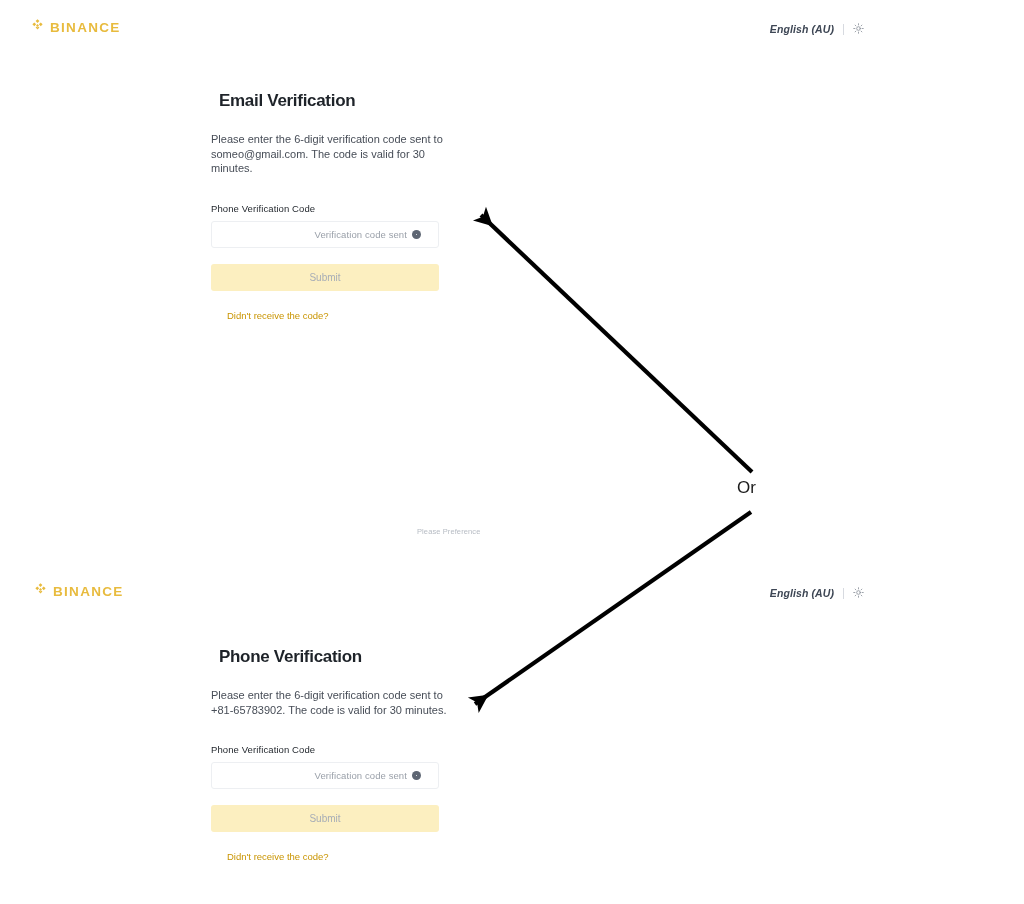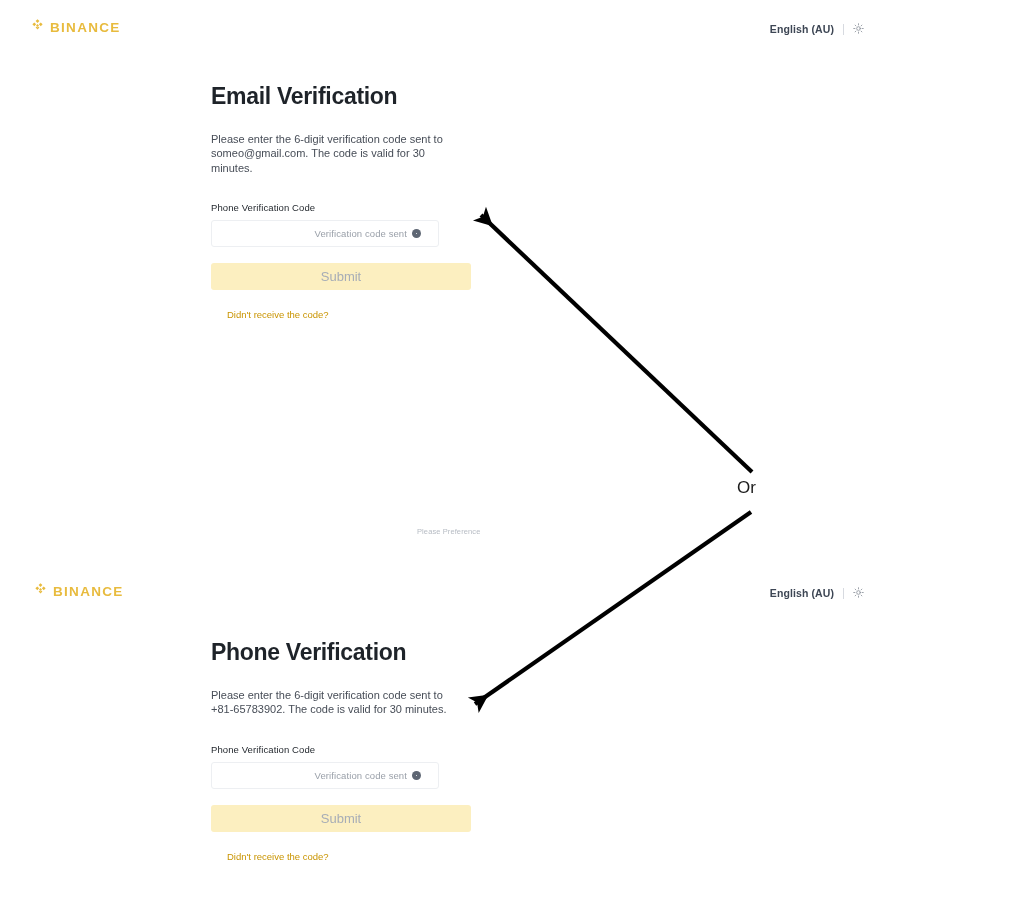--- a/index.html
+++ b/index.html
@@ -50,20 +50,21 @@
   }
 
   .header-right {
     position: absolute;
     top: 20px;
     right: 160px;
     display: flex;
     align-items: center;
     gap: 9px;
     white-space: nowrap;
+    font-style: italic;
   }
   .lang-label {
     font-size: 10.5px;
     color: #3d4654;
     font-weight: 600;
     letter-spacing: .1px;
   }
   .hdr-divider {
     width: 1px;
     height: 11px;
@@ -75,25 +76,25 @@
   
   .form-wrap {
     position: absolute;
     left: 211px;
     width: 300px;
   }
   .form-email { top: 82px; }
   .form-phone { top: 638px; }
 
   .page-title {
-    font-size: 23px;
+    font-size: 17px;
     font-weight: 700;
     color: #1E2329;
     letter-spacing: -0.3px;
-    margin: 0;
+    margin: 8px;
     line-height: 1.25;
   }
   .page-desc {
     margin: 21px 0 0 0;
     font-size: 11px;
     line-height: 1.32;
     color: #474D57;
     max-width: 240px;
   }
 
@@ -135,27 +136,27 @@
   .info-dot i {
     width: 1.4px;
     height: 1.4px;
     border-radius: 50%;
     background: #ffffff;
     display: block;
   }
 
   .submit-btn {
     margin-top: 16px;
-    width: 260px;
+    width: 228px;
     height: 27px;
     background: #FCEFC0;
     border: none;
     border-radius: 3px;
     color: #A7ADB6;
-    font-size: 13px;
+    font-size: 10px;
     font-family: inherit;
     cursor: default;
     display: flex;
     align-items: center;
     justify-content: center;
   }
 
   .resend-link {
     display: inline-block;
     margin-top: 19px;

